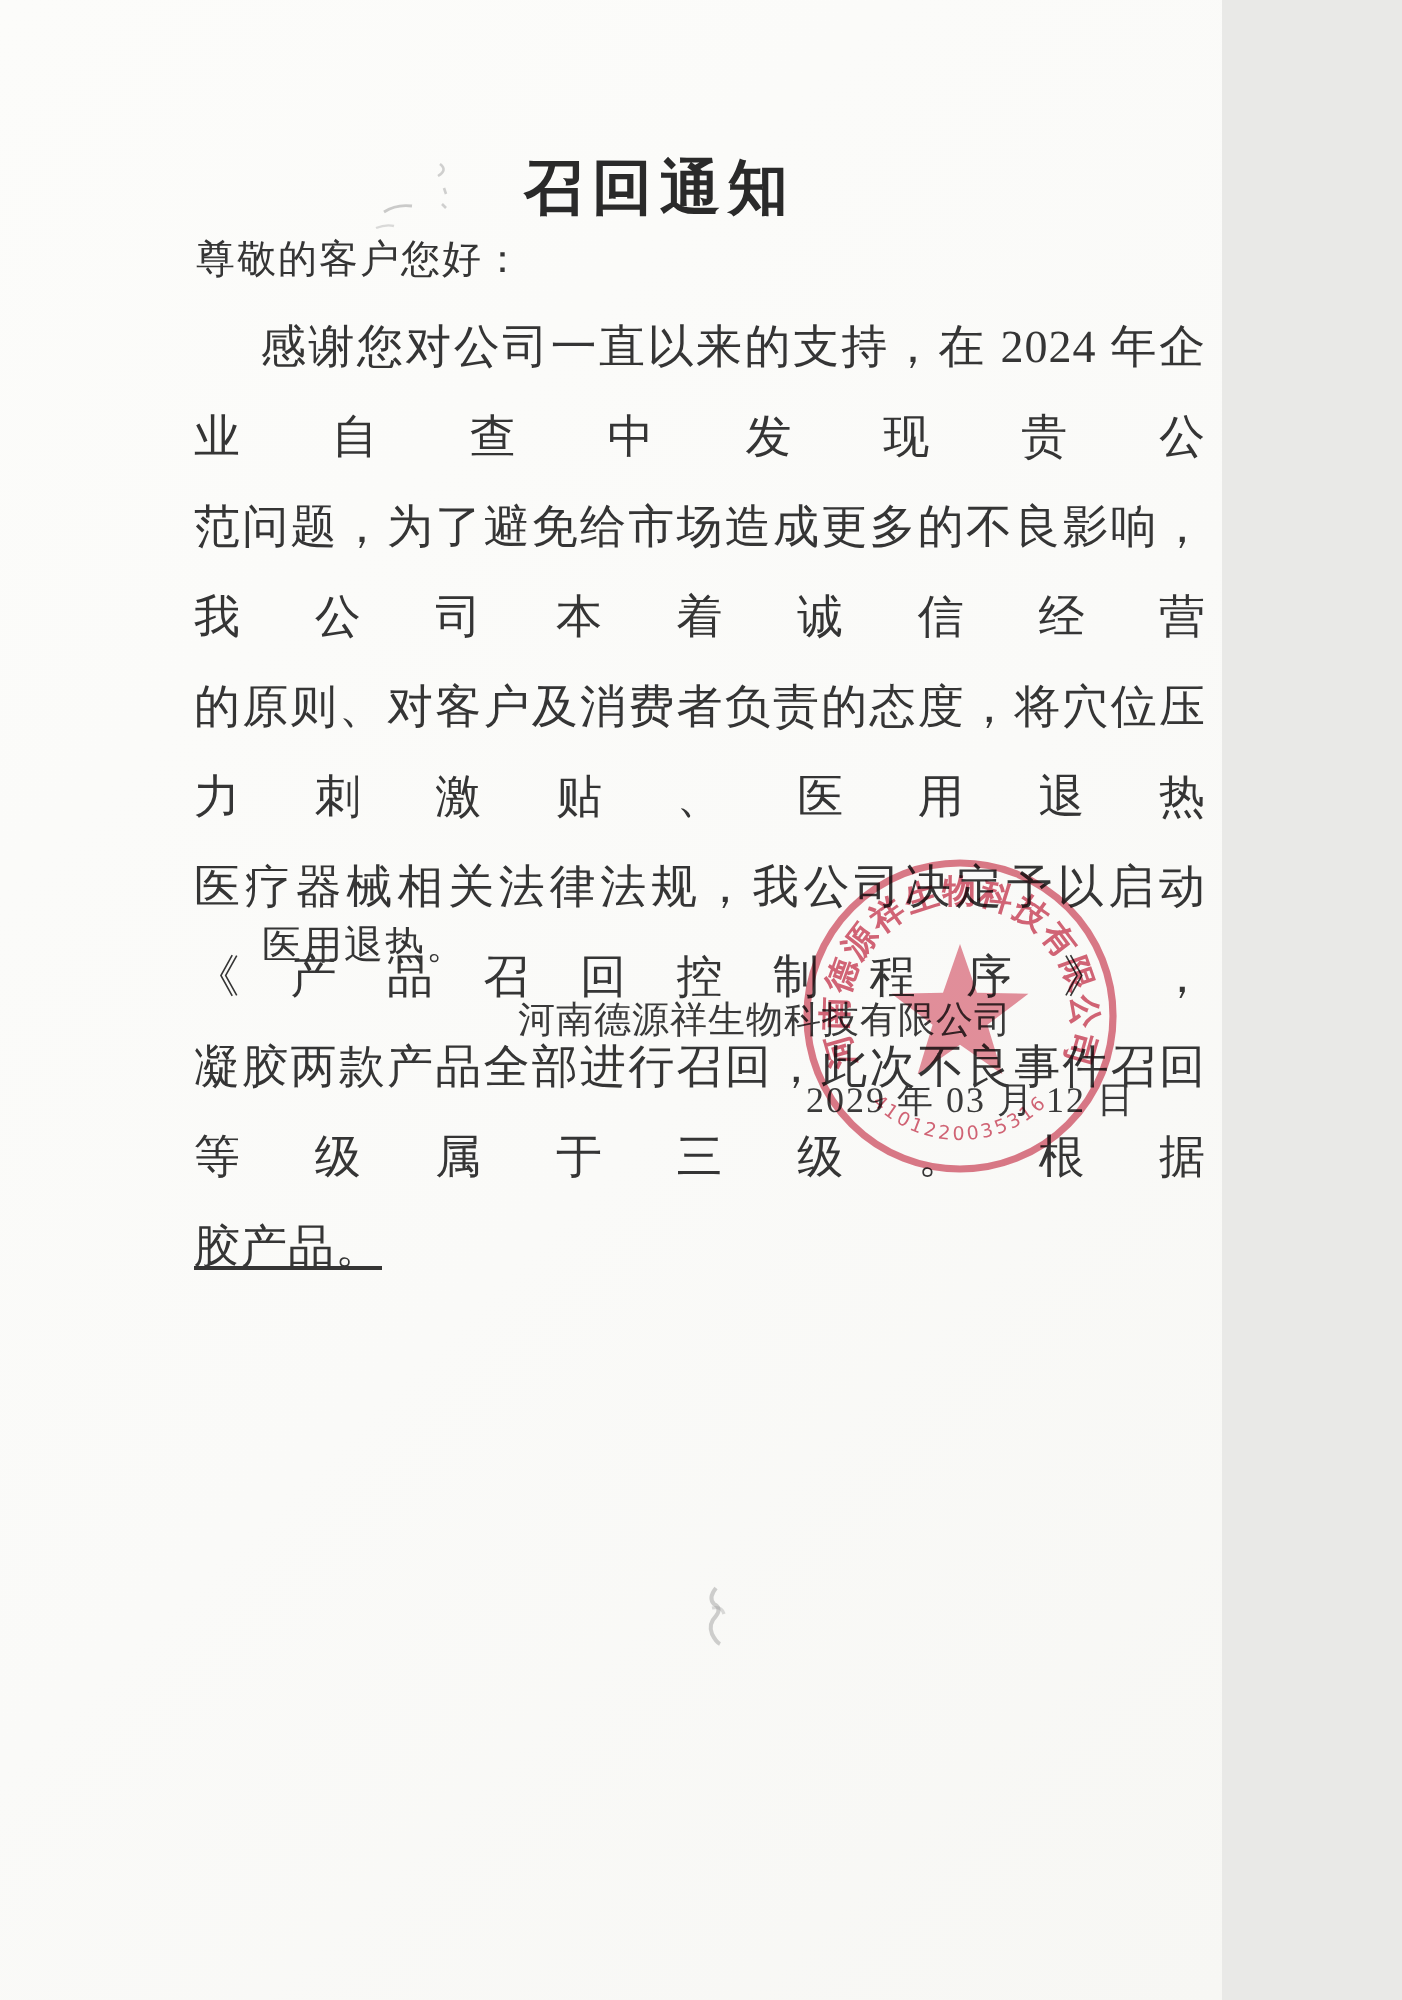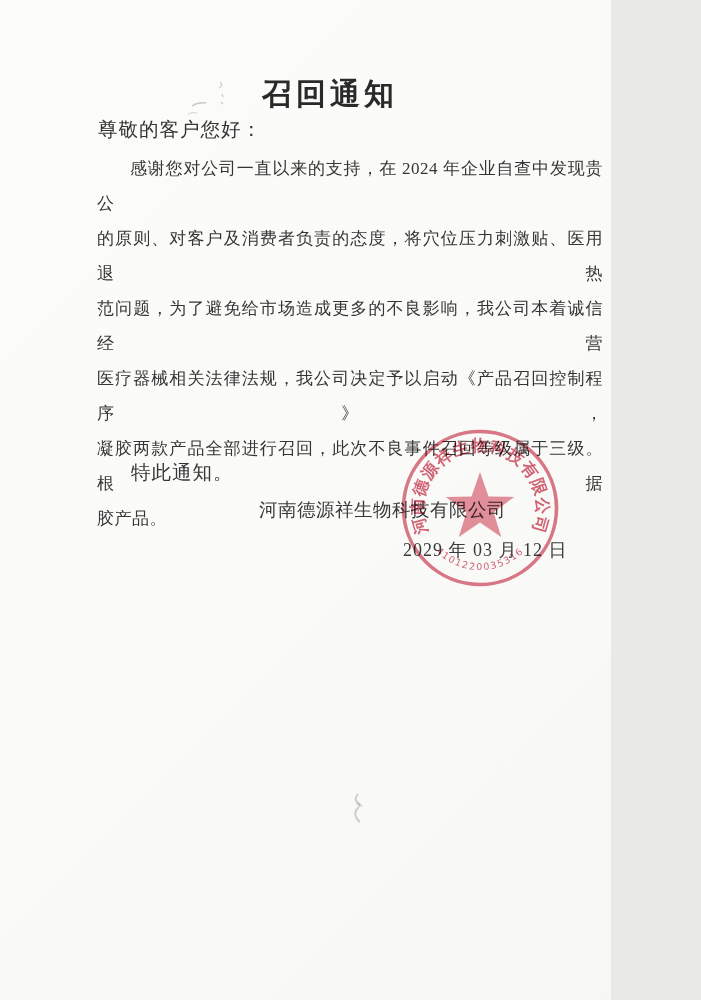--- a/index.html
+++ b/index.html
@@ -27,34 +27,35 @@
   .salutation {
     position: absolute;
     top: 116px; left: 98px;
     font-size: 19.5px;
     letter-spacing: 1px;
   }
   .body-block {
     position: absolute;
     top: 151px; left: 97px;
     width: 506px;
-    font-size: 17px;
-    line-height: 35px;
+    font-size: 23px;
+    line-height: 45px;
     letter-spacing: 0.5px;
   }
   .body-line {
     text-align: justify;
     text-align-last: justify;
     text-justify: inter-character;
     min-height: 37.6px;
   }
   .body-line.first { text-indent: 33px; }
   .body-line.short {
     text-align: left;
     text-align-last: left;
+    text-decoration: underline;
   }
   .closing {
     position: absolute;
     top: 459px; left: 131px;
     font-size: 19.5px;
     letter-spacing: 1px;
   }
   .sig-company {
     position: absolute;
     top: 497px; right: 105px;
@@ -92,28 +93,28 @@
     <path d="M36 18 l1 3 M35 26 l2 2" stroke="#8f8f8f" stroke-width="1.3" fill="none" opacity="0.4"></path>
     <path d="M2 38 q5 -2 9 -1" stroke="#9a9a9a" stroke-width="1.2" fill="none" opacity="0.35"></path>
   </svg>
 
   <div class="doc-title">召回通知</div>
 
   <div class="salutation">尊敬的客户您好：</div>
 
   <div class="body-block">
     <div class="body-line first">感谢您对公司一直以来的支持，在 2024 年企业自查中发现贵公</div>
+    <div class="body-line">范问题，为了避免给市场造成更多的不良影响，我公司本着诚信经营</div>
     <div class="body-line">的原则、对客户及消费者负责的态度，将穴位压力刺激贴、医用退热</div>
-    <div class="body-line">范问题，为了避免给市场造成更多的不良影响，我公司本着诚信经营</div>
     <div class="body-line">医疗器械相关法律法规，我公司决定予以启动《产品召回控制程序》，</div>
     <div class="body-line">凝胶两款产品全部进行召回，此次不良事件召回等级属于三级。根据</div>
     <div class="body-line short">胶产品。</div>
   </div>
 
-  <div class="closing">特此通知。</div>
+  <div class="closing">医用退热。</div>
 
   <div class="sig-company">河南德源祥生物科技有限公司</div>
   <div class="sig-date">2029 年 03 月 12 日</div>
 
   <svg class="seal" width="164" height="164" viewBox="0 0 164 164">
     <defs>
       <path id="sealTopArc" d="M 28.4 101.5 A 57 57 0 1 1 135.6 101.5" fill="none"></path>
       <path id="sealBottomArc" d="M 31.2 117.6 A 62 62 0 0 0 132.8 117.6" fill="none"></path>
     </defs>
     <circle cx="82" cy="82" r="76.5" fill="none" stroke="#d5566a" stroke-width="3.6" opacity="0.9"></circle>

